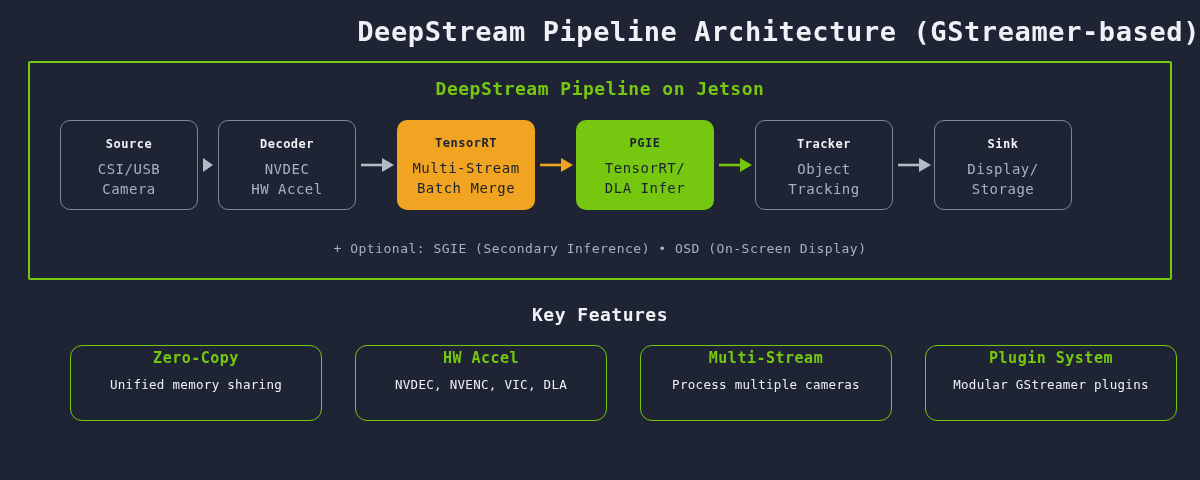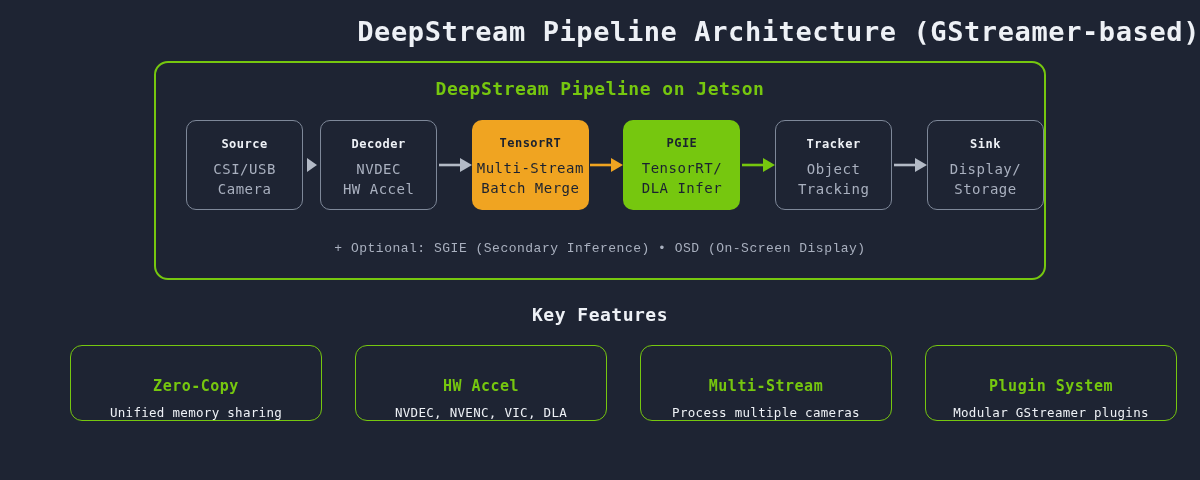--- a/index.html
+++ b/index.html
@@ -23,24 +23,24 @@
     text-align:right;
     padding-top:16px;
     font-size:27px;
     font-weight:bold;
     color:var(--title-text);
     letter-spacing:0.6px;
     line-height:32px;
   }
   .pipeline-container{
     box-sizing:border-box;
-    width:892px;height:219px;
+    width:1144px;height:219px;
     margin:13px auto 0 auto;
     border:2px solid var(--green);
-    border-radius:14px;
+    border-radius:2px;
   }
   .pipeline-title{
     text-align:center;
     margin-top:15px;
     font-size:18px;
     font-weight:bold;
     color:var(--green);
     letter-spacing:0.5px;
     line-height:21px;
   }
@@ -85,21 +85,20 @@
   .conn-gray{color:var(--arrow-gray);}
   .conn-orange{color:var(--orange);}
   .conn-green{color:var(--green);}
   .optional-note{
     text-align:center;
     margin-top:30px;
     font-size:13px;
     color:var(--subtitle-text);
     letter-spacing:0.5px;
     line-height:17px;
-    font-family:Liberation Mono, monospace;
   }
   .features-title{
     margin-top:24px;
     text-align:center;
     font-size:18px;
     font-weight:bold;
     color:var(--title-text);
     letter-spacing:0.5px;
     line-height:21px;
   }
@@ -107,21 +106,21 @@
     display:flex;
     gap:33px;
     margin:20px 0 0 70px;
   }
   .feature-box{
     box-sizing:border-box;
     width:252px;height:76px;
     border:1.5px solid var(--green);
     border-radius:12px;
     display:flex;flex-direction:column;align-items:center;
-    padding-top:30px;
+    padding-top:2px;
   }
   .feature-title{
     font-size:15px;font-weight:bold;
     color:var(--green);
     line-height:20px;
     margin-bottom:8px;
     letter-spacing:0.5px;
   }
   .feature-subtitle{
     font-size:12.5px;

